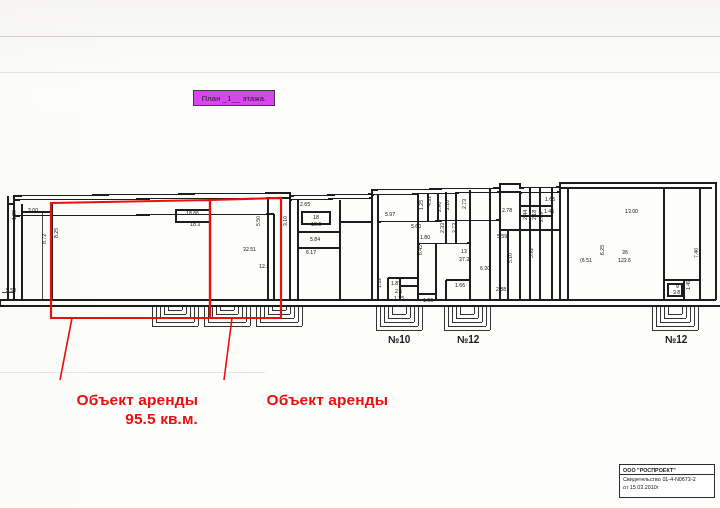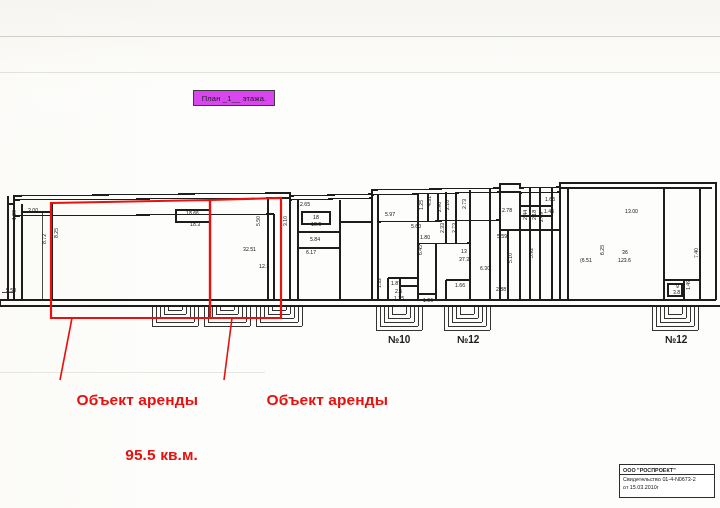--- a/index.html
+++ b/index.html
@@ -75,21 +75,20 @@
     color: #e8110f;
     font-weight: bold;
     text-align: right;
     line-height: 1.25;
     font-size: 15.5px;
     letter-spacing: 0.1px;
   }
   .red-label .sub {
     display: block;
     font-size: 15.5px;
-    margin-top: 36px;
   }
 
   
   .stamp {
     position: absolute;
     left: 619px;
     top: 464px;
     width: 96px;
     height: 34px;
     border: 1px solid #2c2c2c;

